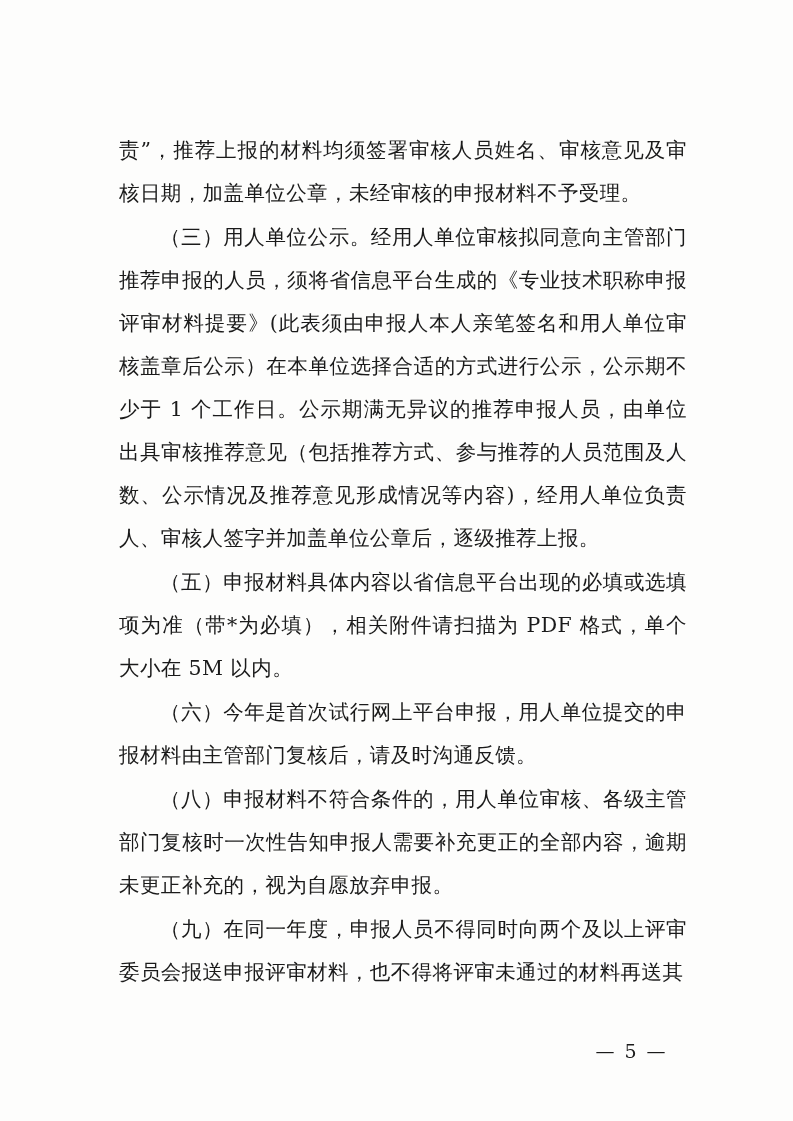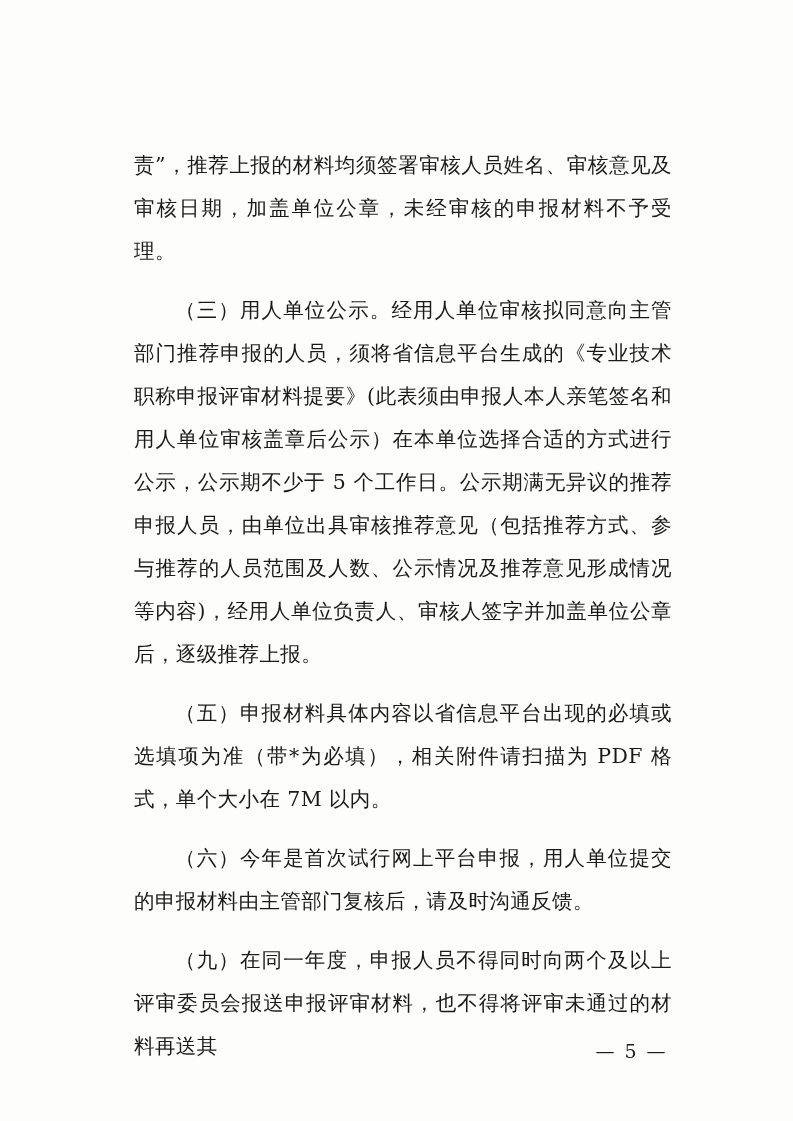--- a/index.html
+++ b/index.html
@@ -28,21 +28,21 @@
     left: 118px;
     top: 128px;
     width: 570px;
   }
   .para {
     font-size: 20.5px;
     line-height: 43px;
     letter-spacing: 0.4px;
     text-align: justify;
     text-justify: inter-ideograph;
-    margin: 16px;
+    margin: 1px;
     color: #1a1a1a;
   }
   .para.indent {
     text-indent: 41px;
   }
   .footer {
     position: absolute;
     left: 0;
     top: 1040px;
     width: 793px;
@@ -57,21 +57,22 @@
     color: #1a1a1a;
     font-family: "DejaVu Serif", "Liberation Serif", serif;
   }
 </style>
 </head>
 <body>
 
 <div class="page">
   <div class="content">
     <p class="para">责”，推荐上报的材料均须签署审核人员姓名、审核意见及审核日期，加盖单位公章，未经审核的申报材料不予受理。</p>
-    <p class="para indent">（三）用人单位公示。经用人单位审核拟同意向主管部门推荐申报的人员，须将省信息平台生成的《专业技术职称申报评审材料提要》(此表须由申报人本人亲笔签名和用人单位审核盖章后公示）在本单位选择合适的方式进行公示，公示期不少于 5 个工作日。公示期满无异议的推荐申报人员，由单位出具审核推荐意见（包括推荐方式、参与推荐的人员范围及人数、公示情况及推荐意见形成情况等内容)，经用人单位负责人、审核人签字并加盖单位公章后，逐级推荐上报。</p>
-    <p class="para indent">（五）申报材料具体内容以省信息平台出现的必填或选填项为准（带*为必填），相关附件请扫描为 PDF 格式，单个大小在 7M 以内。</p>
+    <p class="para indent">（三）用人单位公示。经用人单位审核拟同意向主管部门推荐申报的人员，须将省信息平台生成的《专业技术职称申报评审材料提要》(此表须由申报人本人亲笔签名和用人单位审核盖章后公示）在本单位选择合适的方式进行公示，公示期不少于 1 个工作日。公示期满无异议的推荐申报人员，由单位出具审核推荐意见（包括推荐方式、参与推荐的人员范围及人数、公示情况及推荐意见形成情况等内容)，经用人单位负责人、审核人签字并加盖单位公章后，逐级推荐上报。</p>
+    <p class="para indent">（五）申报材料具体内容以省信息平台出现的必填或选填项为准（带*为必填），相关附件请扫描为 PDF 格式，单个大小在 5M 以内。</p>
     <p class="para indent">（六）今年是首次试行网上平台申报，用人单位提交的申报材料由主管部门复核后，请及时沟通反馈。</p>
+    <p class="para indent">（八）申报材料不符合条件的，用人单位审核、各级主管部门复核时一次性告知申报人需要补充更正的全部内容，逾期未更正补充的，视为自愿放弃申报。</p>
     <p class="para indent">（九）在同一年度，申报人员不得同时向两个及以上评审委员会报送申报评审材料，也不得将评审未通过的材料再送其</p>
   </div>
   <div class="footer">
     <span class="pagenum">— 5 —</span>
   </div>
 </div>
 
 </body></html>

